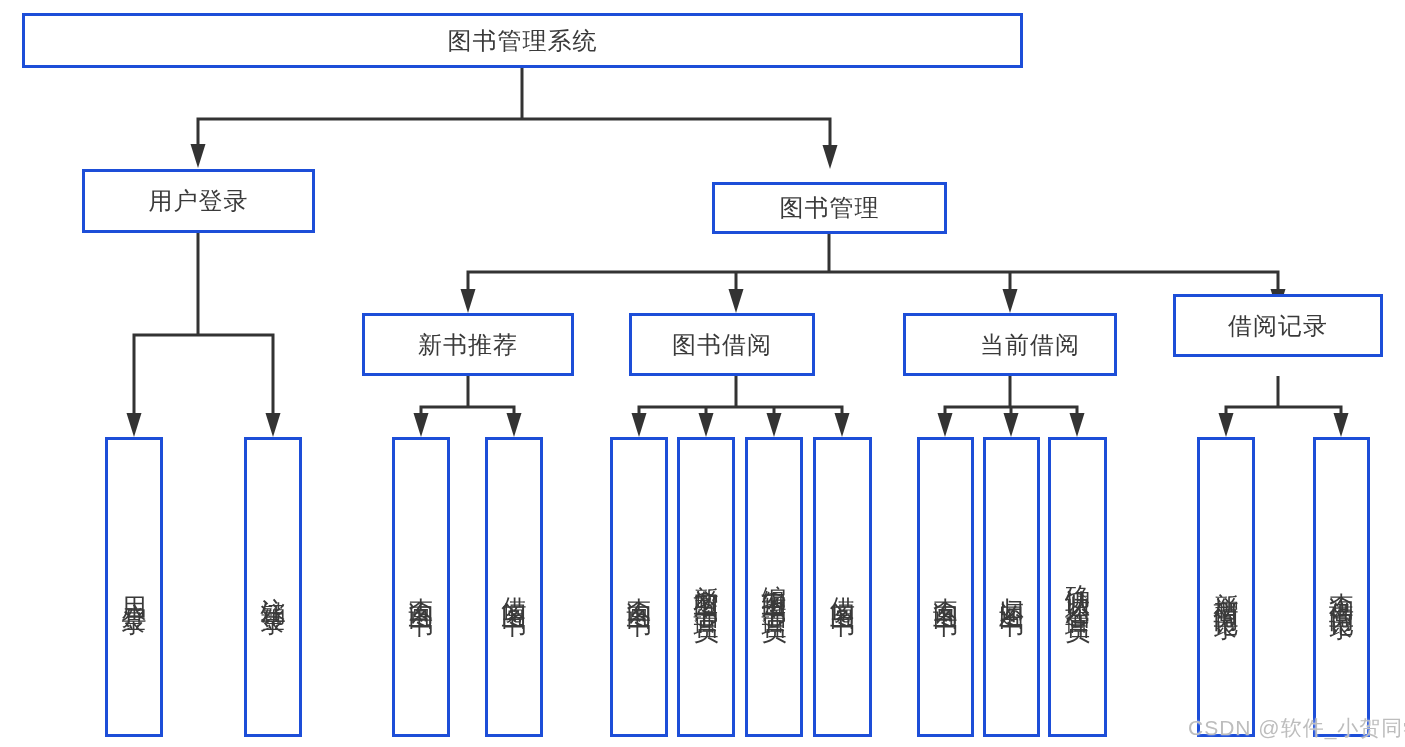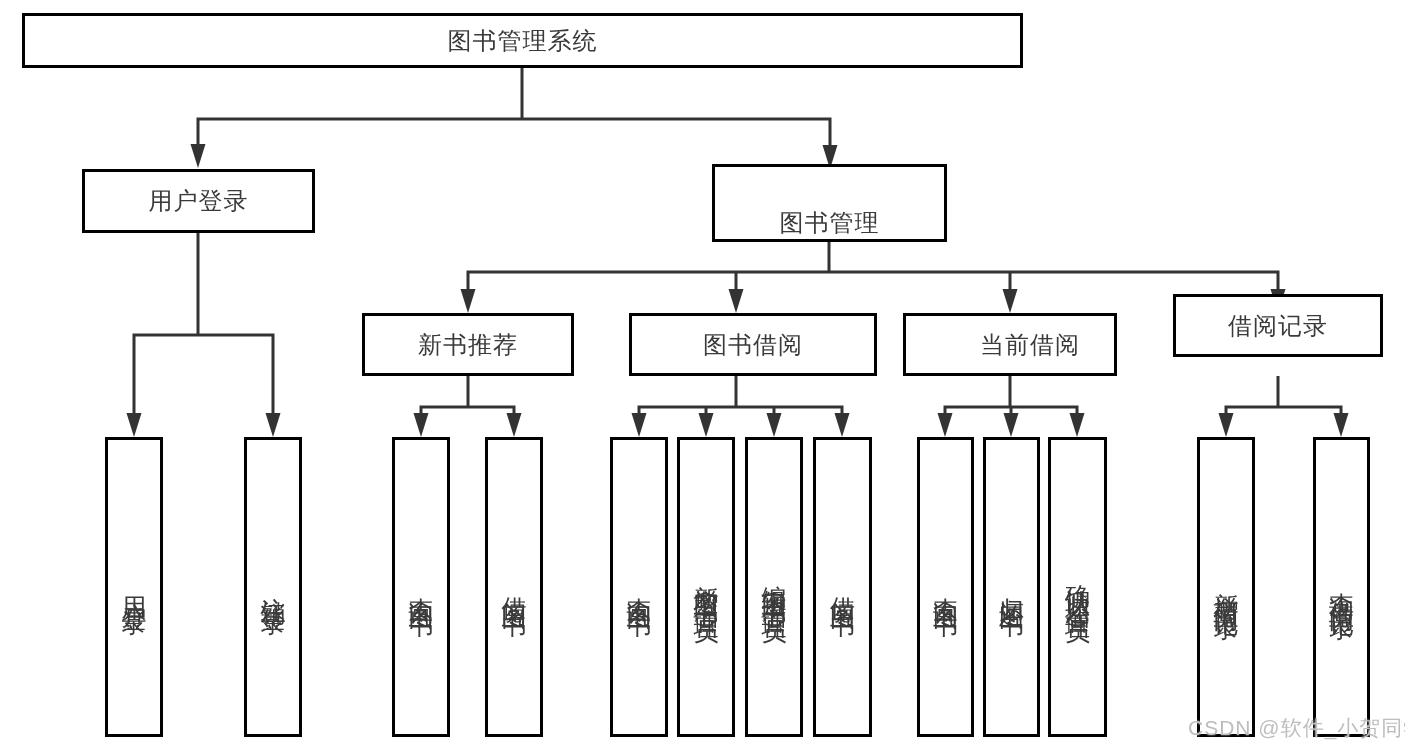--- a/index.html
+++ b/index.html
@@ -16,21 +16,21 @@
   #connectors path {
     fill:none; stroke:#333333; stroke-width:3px;
   }
   #connectors polygon {
     fill:#333333; stroke:none;
   }
   .box {
     position:absolute;
     box-sizing:border-box;
     background:#ffffff;
-    border:3px solid #000000;
+    border:3px solid #1d4ed8;
     display:flex; align-items:center; justify-content:center;
     z-index:2;
     color:#3a3a3a;
   }
   .h-label {
     font-size:24px;
     letter-spacing:1px;
     white-space:nowrap;
     color:#3a3a3a;
   }
@@ -121,28 +121,28 @@
     </g>
   </svg>
 
   <div class="box" style="left:22px; top:13px; width:1001px; height:55px;">
     <span class="h-label">图书管理系统</span>
   </div>
 
   <div class="box" style="left:82px; top:169px; width:233px; height:64px;">
     <span class="h-label">用户登录</span>
   </div>
-  <div class="box" style="left:712px; top:164px; width:235px; height:78px;align-items:flex-end;">
+  <div class="box" style="left:712px; top:182px; width:235px; height:52px;">
     <span class="h-label">图书管理</span>
   </div>
 
   <div class="box" style="left:362px; top:313px; width:212px; height:63px;">
     <span class="h-label">新书推荐</span>
   </div>
-  <div class="box" style="left:629px; top:313px; width:248px; height:63px;">
+  <div class="box" style="left:629px; top:313px; width:186px; height:63px;">
     <span class="h-label">图书借阅</span>
   </div>
   <div class="box" style="left:903px; top:313px; width:214px; height:63px;padding-left:40px;">
     <span class="h-label">当前借阅</span>
   </div>
   <div class="box" style="left:1173px; top:294px; width:210px; height:63px;">
     <span class="h-label">借阅记录</span>
   </div>
 
   <div class="box" style="left:105px; top:437px; width:58px; height:300px;">

